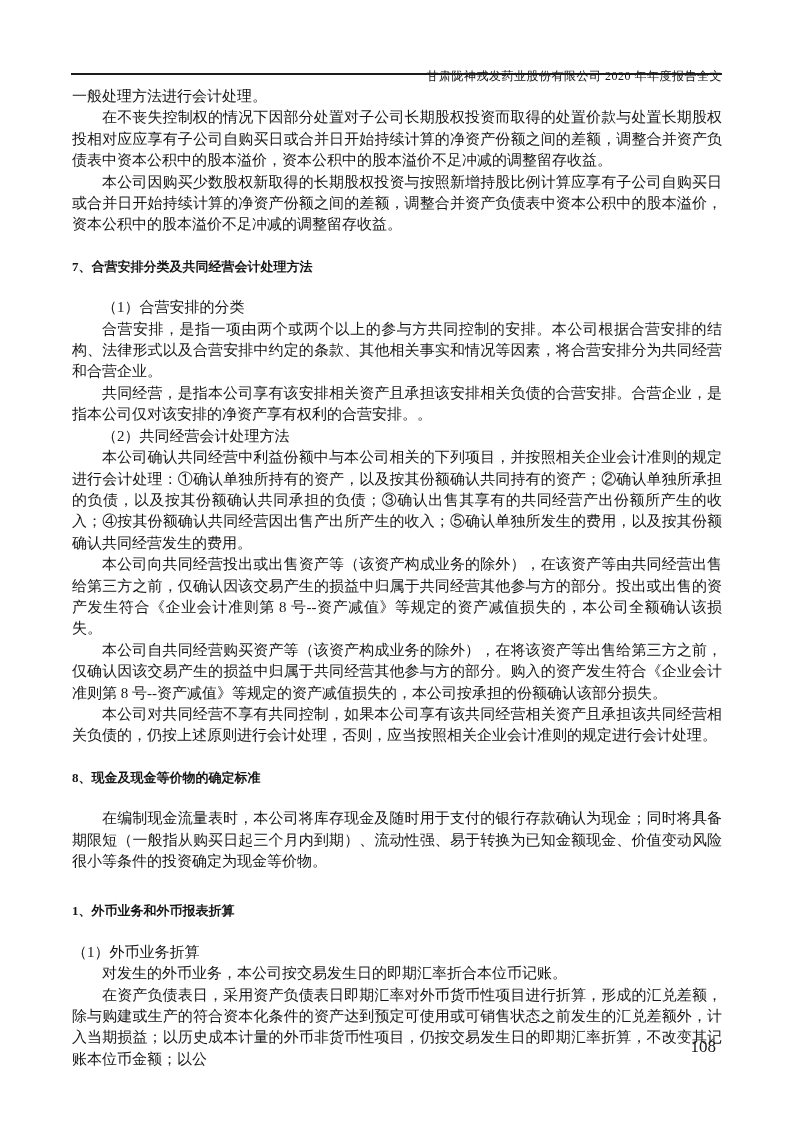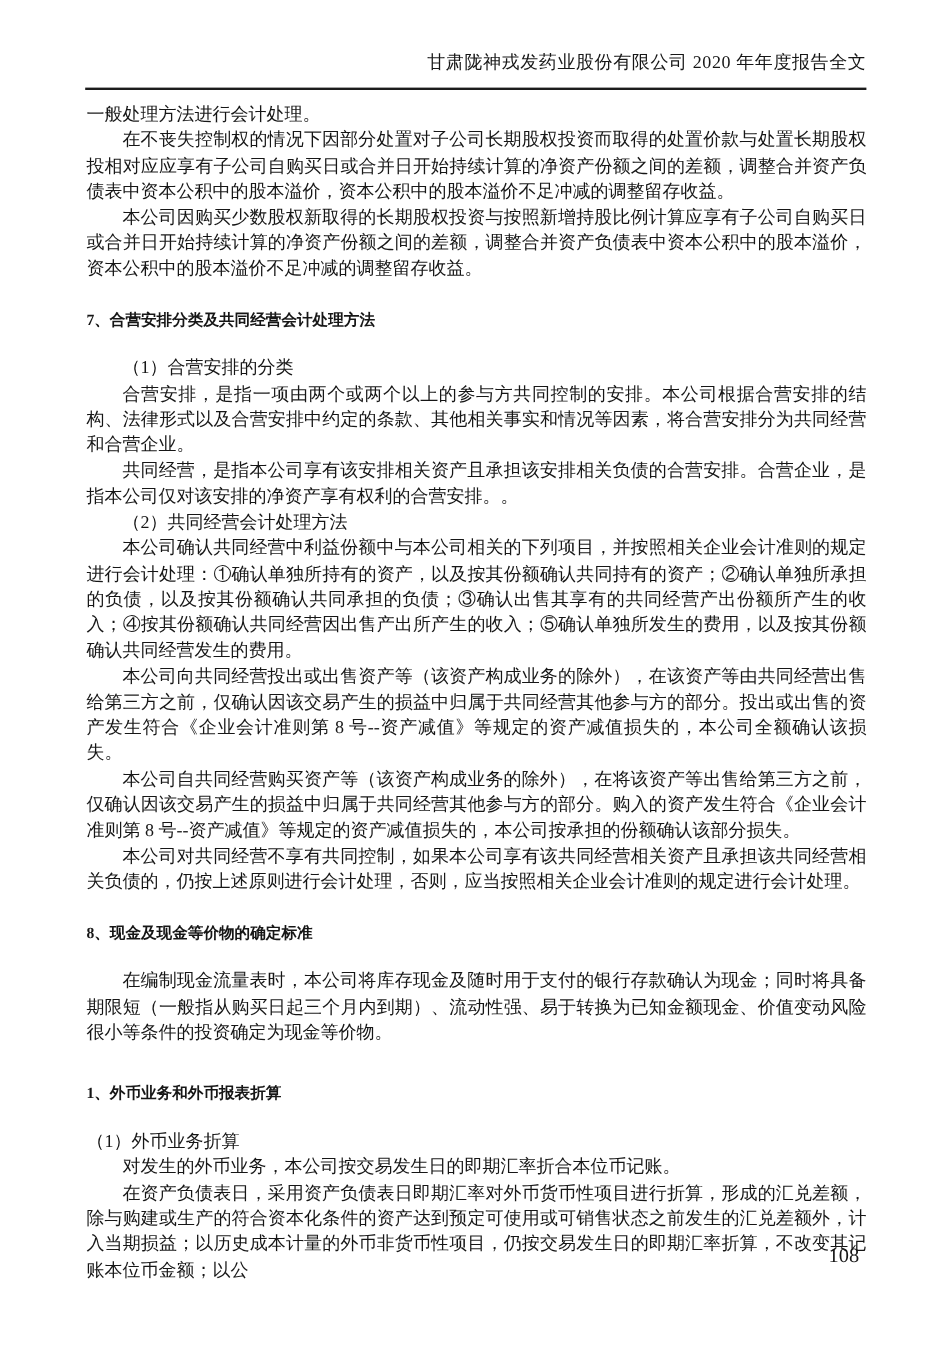--- a/index.html
+++ b/index.html
@@ -7,23 +7,23 @@
     position: relative;
     width: 793px;
     height: 1122px;
     background: #ffffff;
     font-family: "Liberation Serif", "DejaVu Serif", serif;
     color: #161616;
     overflow: hidden;
   }
   .header-title {
     position: absolute;
-    top: 43px;
+    top: 68px;
     right: 71px;
-    font-size: 15px;
+    font-size: 12px;
     letter-spacing: 0.5px;
     white-space: nowrap;
   }
   .header-rule {
     position: absolute;
     top: 73px;
     left: 71px;
     width: 651px;
     height: 0;
     border-top: 2px solid #1c1c1c;

